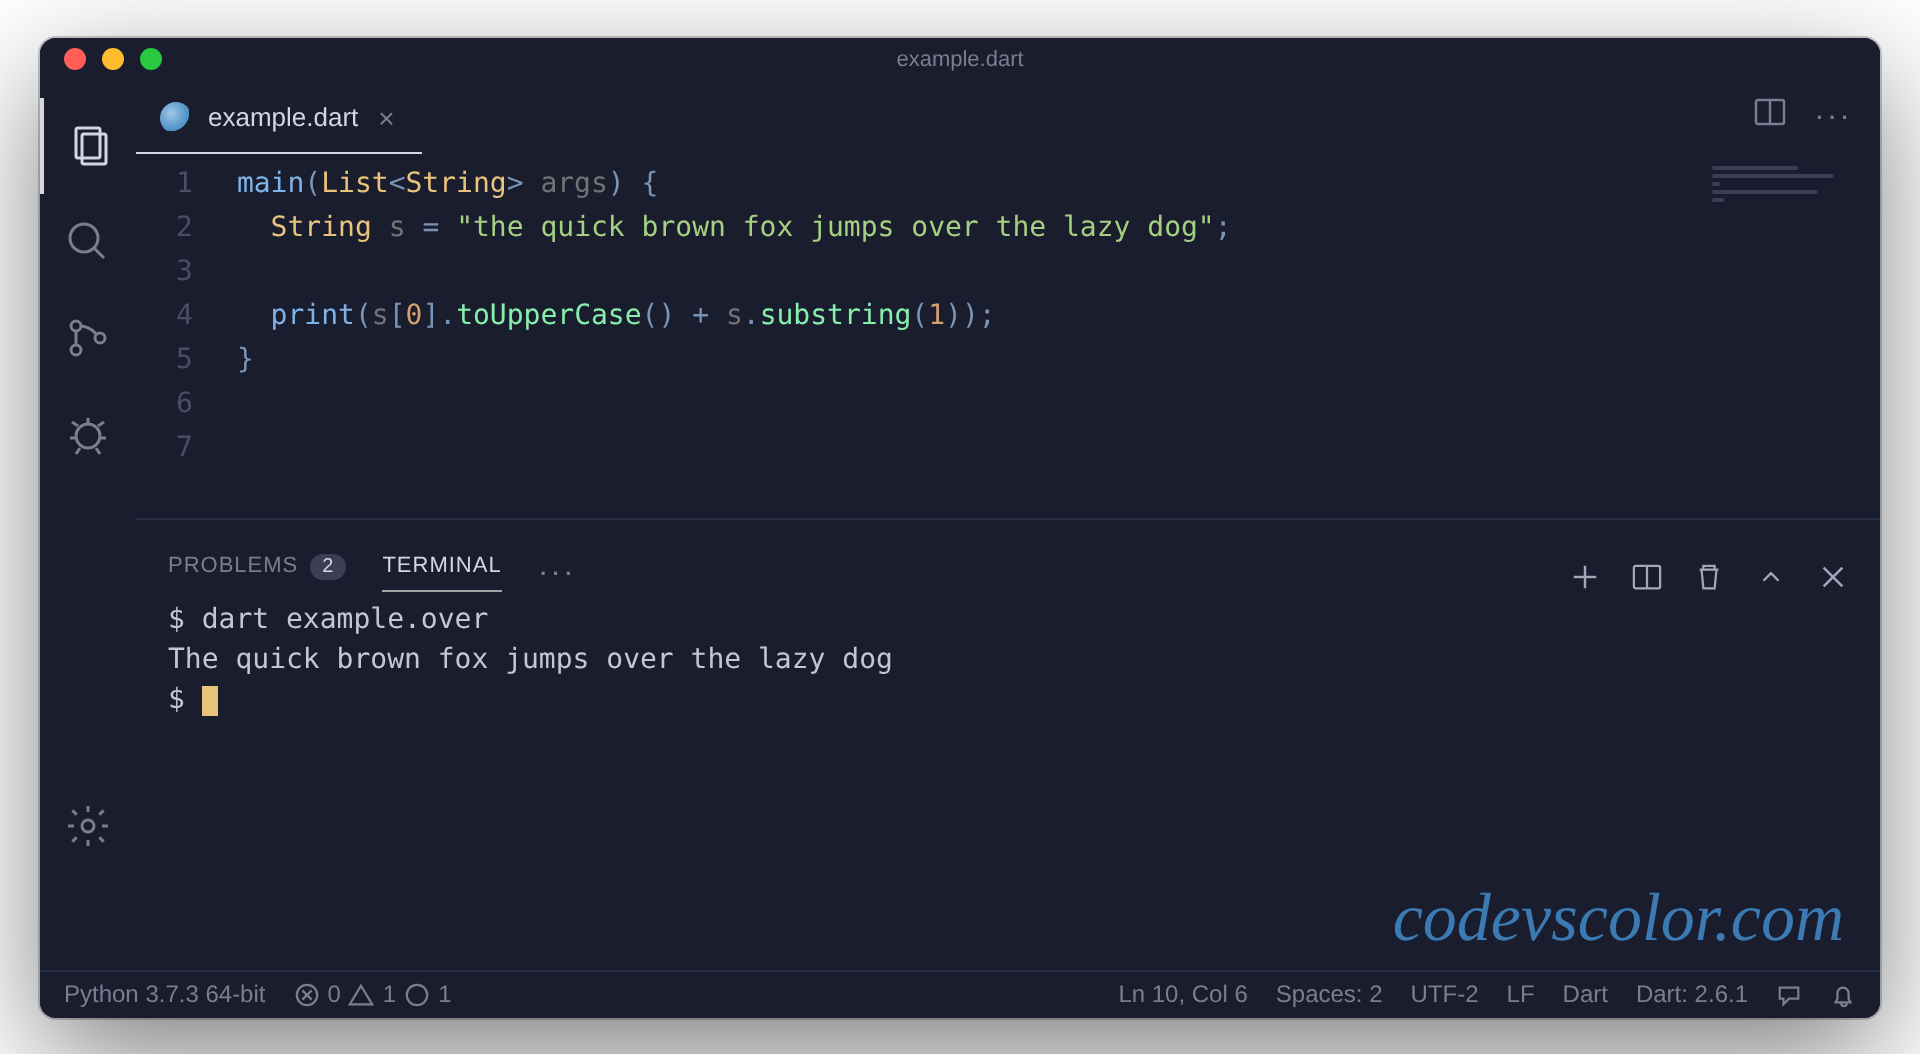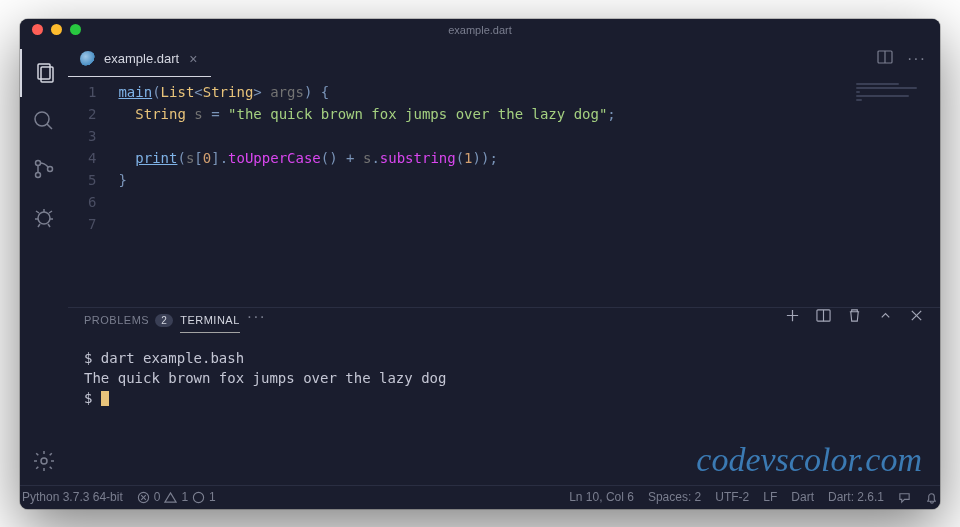--- a/index.html
+++ b/index.html
@@ -143,27 +143,27 @@
       flex: 1;
       overflow: hidden;
     }
     .gutter {
       color: #4a4e63;
       text-align: right;
       padding-right: 22px;
       user-select: none;
     }
     .code { color: #d4d6e0; white-space: pre; }
-    .tok-fn { color: #7fb2e6; text-decoration: underline; }
+    .tok-fn { color: #7fb2e6; }
     .tok-type { color: #e8c37a; }
     .tok-param { color: #737373; }
     .tok-punct { color: #7a94b8; }
     .tok-str { color: #a4d080; }
     .tok-num { color: #d4a070; }
-    .tok-prop { color: #d946ef; }
+    .tok-prop { color: #86efac; }
     .minimap {
       width: 90px;
       background: #1a1d2e;
       position: relative;
       padding: 6px;
     }
     .minimap-lines {
       display: flex;
       flex-direction: column;
       gap: 2px;
@@ -176,23 +176,23 @@
     .panel {
       border-top: 1px solid #2a2e42;
       height: 178px;
       display: flex;
       flex-direction: column;
       flex-shrink: 0;
     }
     .panel-tabs {
       height: 36px;
       display: flex;
-      align-items: flex-start;
+      align-items: flex-end;
       padding: 0 16px;
-      gap: 7px;
+      gap: 18px;
     }
     .panel-tab {
       color: #7a7e8f;
       font-size: 11px;
       letter-spacing: 0.5px;
       cursor: pointer;
       display: flex;
       align-items: center;
       gap: 6px;
       padding: 6px 0;
@@ -246,23 +246,24 @@
       vertical-align: text-bottom;
     }
     .statusbar {
       height: 24px;
       background: #1a1d2e;
       border-top: 1px solid #2a2e42;
       display: flex;
       align-items: center;
       font-size: 12px;
       color: #7a7e8f;
-      padding: 0 2px;
+      padding: 0 12px;
       gap: 14px;
       flex-shrink: 0;
+      margin-top: 48px;
     }
     .statusbar .sb-spacer { flex: 1; }
     .sb-item { display: flex; align-items: center; gap: 4px; cursor: pointer; }
     .sb-item svg { width: 13px; height: 13px; }
     .watermark {
       position: absolute;
       right: 18px;
       bottom: 30px;
       color: #3b7ab3;
       font-family: "Brush Script MT", cursive;
@@ -394,21 +395,21 @@
               </svg>
             <svg viewBox="0 0 16 16" fill="none" stroke="currentColor" stroke-width="1.3">
                 <path d="M4 10l4-4 4 4"></path>
               </svg>
             <svg viewBox="0 0 16 16" stroke="currentColor" stroke-width="1.3">
                 <line x1="3" y1="3" x2="13" y2="13"></line>
                 <line x1="13" y1="3" x2="3" y2="13"></line>
               </svg>
           </div>
         </div>
-        <div class="terminal-body"><span>$ </span><span>dart example.bash</span>
+        <div class="terminal-body"><span>$ </span><span>dart example.over</span>
 <span>The quick brown fox jumps over the lazy dog</span>
 <span>$ </span><span class="cursor-block"></span></div>
       </div>
     </div>
   </div>
 
   <div class="statusbar">
     <div class="sb-item">Python 3.7.3 64-bit</div>
     <div class="sb-item">
       <svg viewBox="0 0 14 14" fill="none" stroke="currentColor" stroke-width="1.2">

